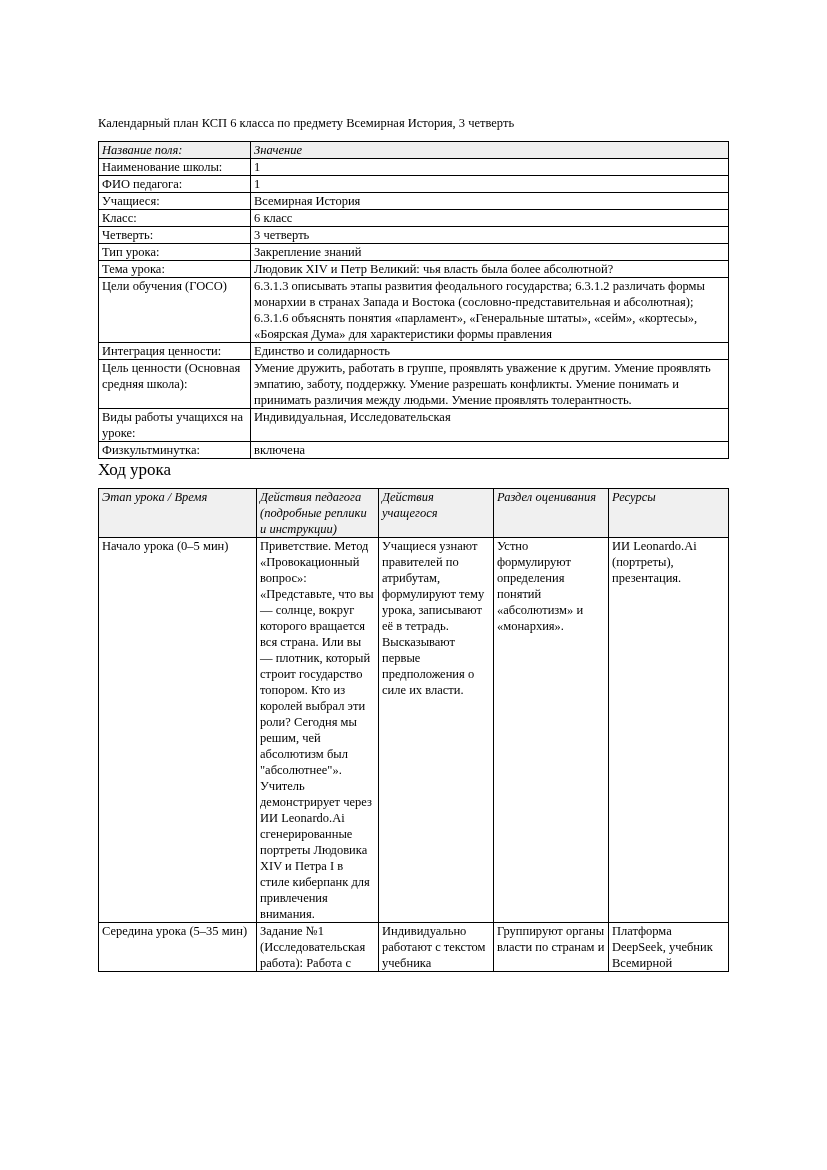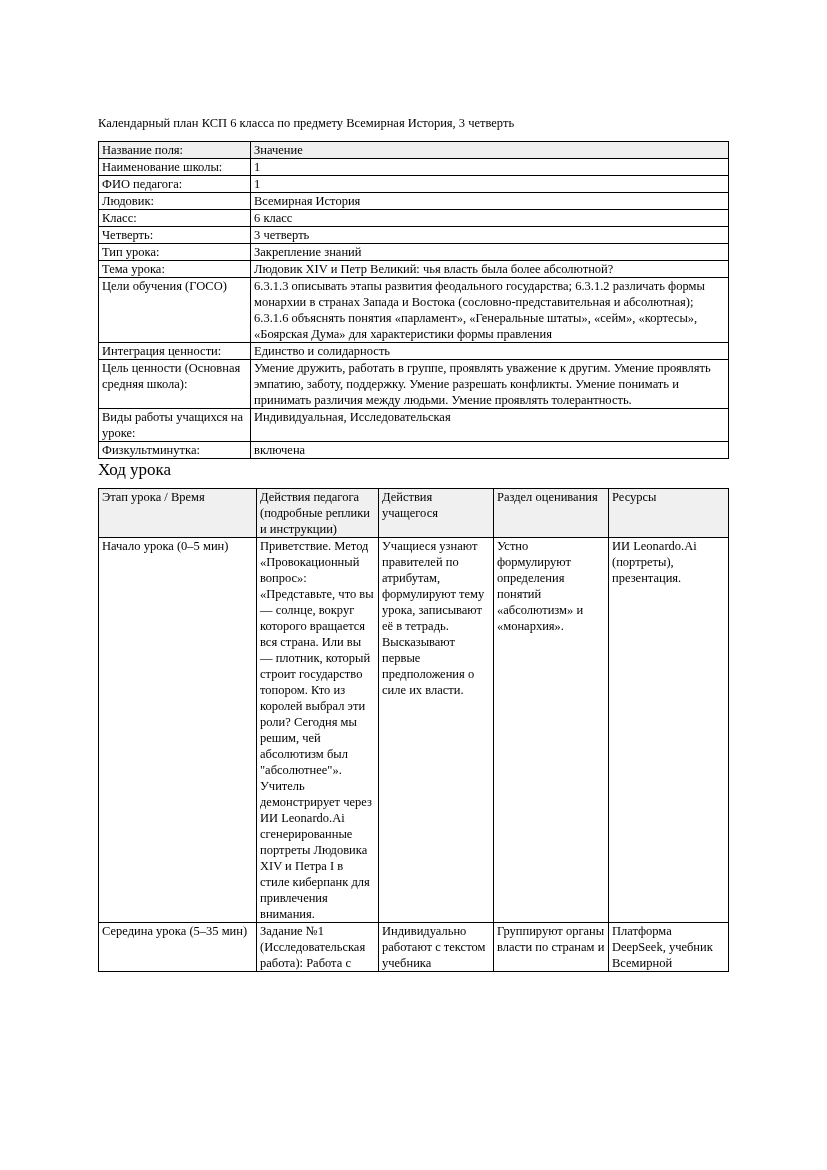--- a/index.html
+++ b/index.html
@@ -37,20 +37,21 @@
     border:1px solid var(--border-color);
     padding:0 3px;
     font-size:12.5px;
     line-height:16px;
     vertical-align:top;
     overflow-wrap:break-word;
     word-break:break-word;
   }
   tr.hdr td{
     background:var(--header-bg);
+    font-style:italic;
   }
   .section-heading{
     font-size:17px;
     line-height:16px;
     margin:3px 0 10px 0;
   }
   table.info col.c1{width:152px;}
   table.info col.c2{width:478px;}
   table.lesson col.l1{width:158px;}
   table.lesson col.l2{width:122px;}
@@ -77,21 +78,21 @@
       </tr>
       <tr>
         <td>Наименование школы:</td>
         <td>1</td>
       </tr>
       <tr>
         <td>ФИО педагога:</td>
         <td>1</td>
       </tr>
       <tr>
-        <td>Людовик:</td>
+        <td>Учащиеся:</td>
         <td>Всемирная История</td>
       </tr>
       <tr>
         <td>Класс:</td>
         <td>6 класс</td>
       </tr>
       <tr>
         <td>Четверть:</td>
         <td>3 четверть</td>
       </tr>

